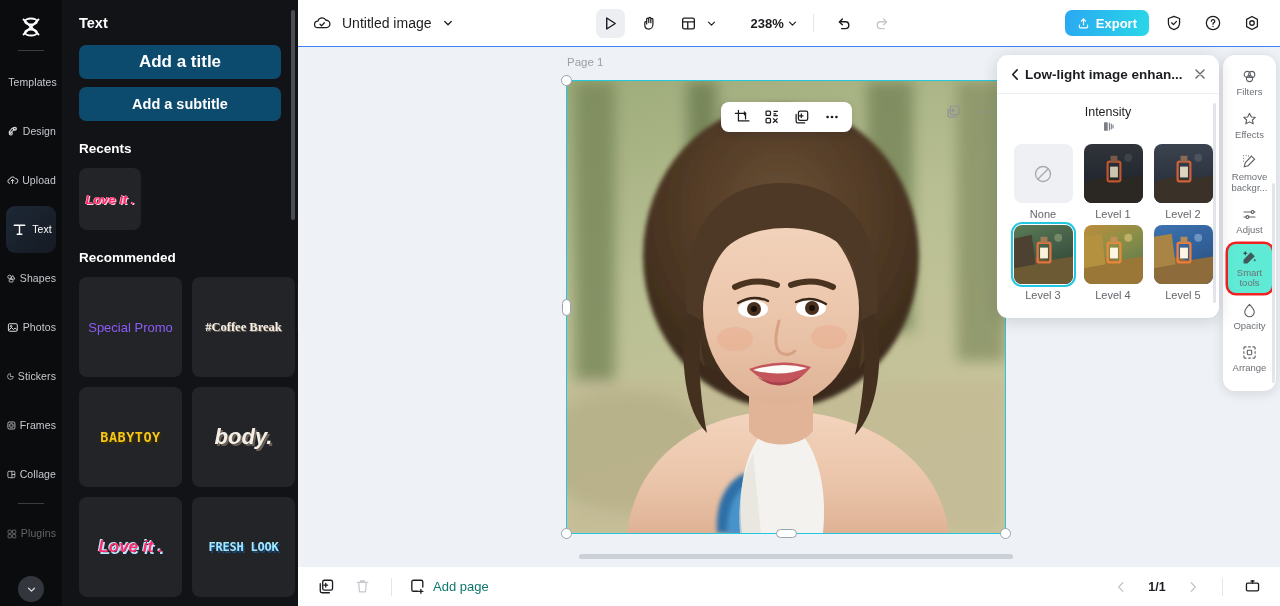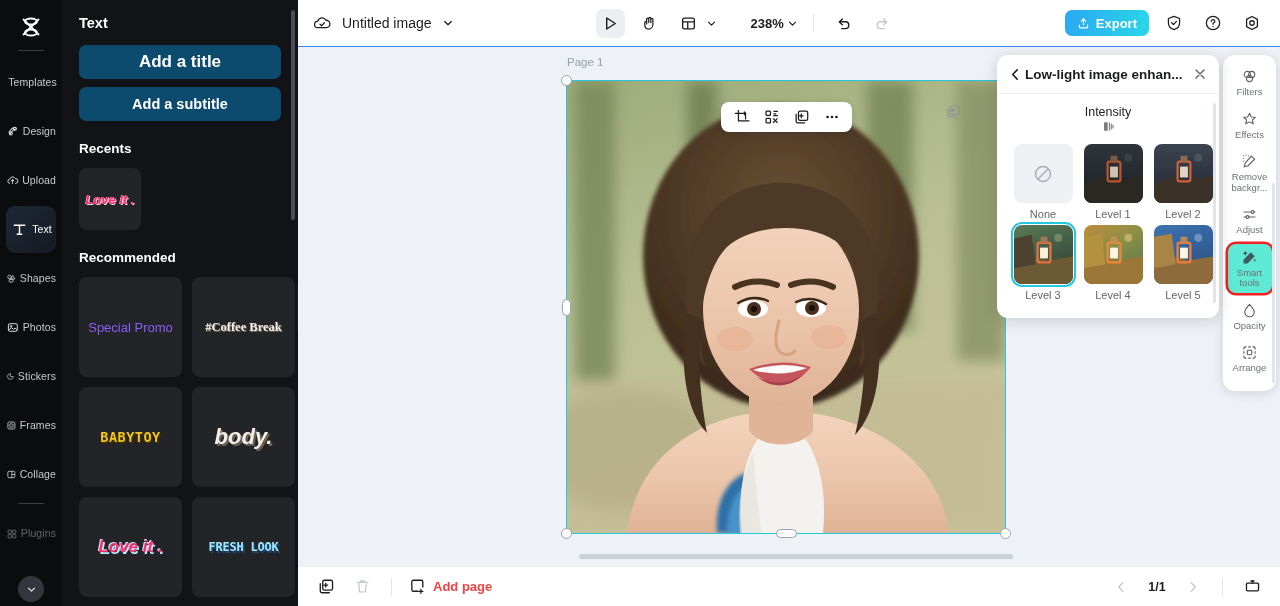--- a/index.html
+++ b/index.html
@@ -136,21 +136,21 @@
     position: absolute; left: 281px; bottom: 7px; width: 434px; height: 5px;
     background: #ccd1d7; border-radius: 3px;
   }
 
   .bottombar {
     height: 40px; flex: 0 0 40px; background: #fff; border-top: 1px solid #eceef1;
     display: flex; align-items: center; padding: 0 16px; gap: 12px;
   }
   .bb-btn { width: 24px; height: 24px; display:flex; align-items:center; justify-content:center; cursor:pointer; }
   .bb-add { display: flex; align-items: center; gap: 7px; cursor: pointer; }
-  .bb-add .l { font-size: 13px; color: #ef4444; font-weight: bold; }
+  .bb-add .l { font-size: 13px; color: #0f766e; font-weight: normal; }
   .pg-txt { font-size: 12.5px; color: #1c1d20; font-weight: bold; min-width: 24px; text-align:center; }
 
   
   .prop-panel {
     position: absolute; right: 61px; top: 55px; width: 222px;
     background: #fff; border-radius: 11px; box-shadow: 0 3px 16px rgba(16,24,40,.16);
     z-index: 8; padding-bottom: 12px;
   }
   .pp-head { height: 38px; display: flex; align-items: center; padding: 16px 12px; gap: 3px; }
   .pp-title { font-size: 13.5px; font-weight: bold; color: #1c1d20; flex: 1 1 auto; white-space: nowrap; overflow: hidden; }

